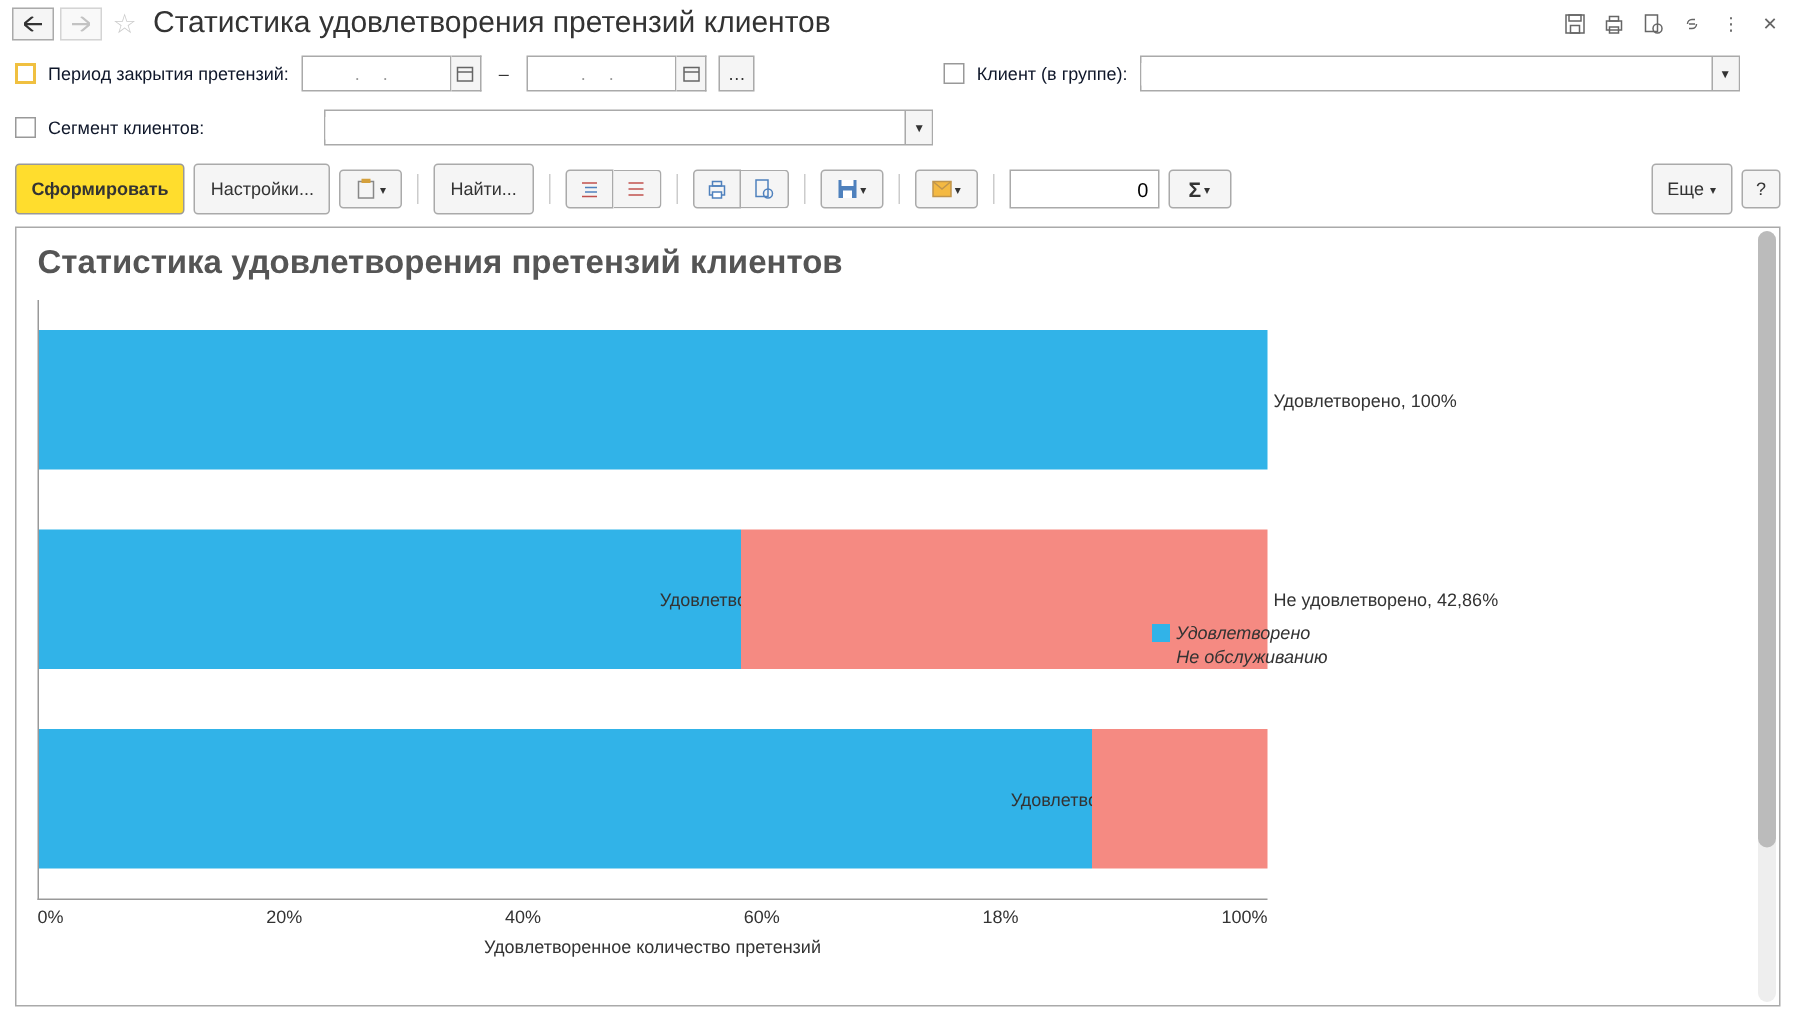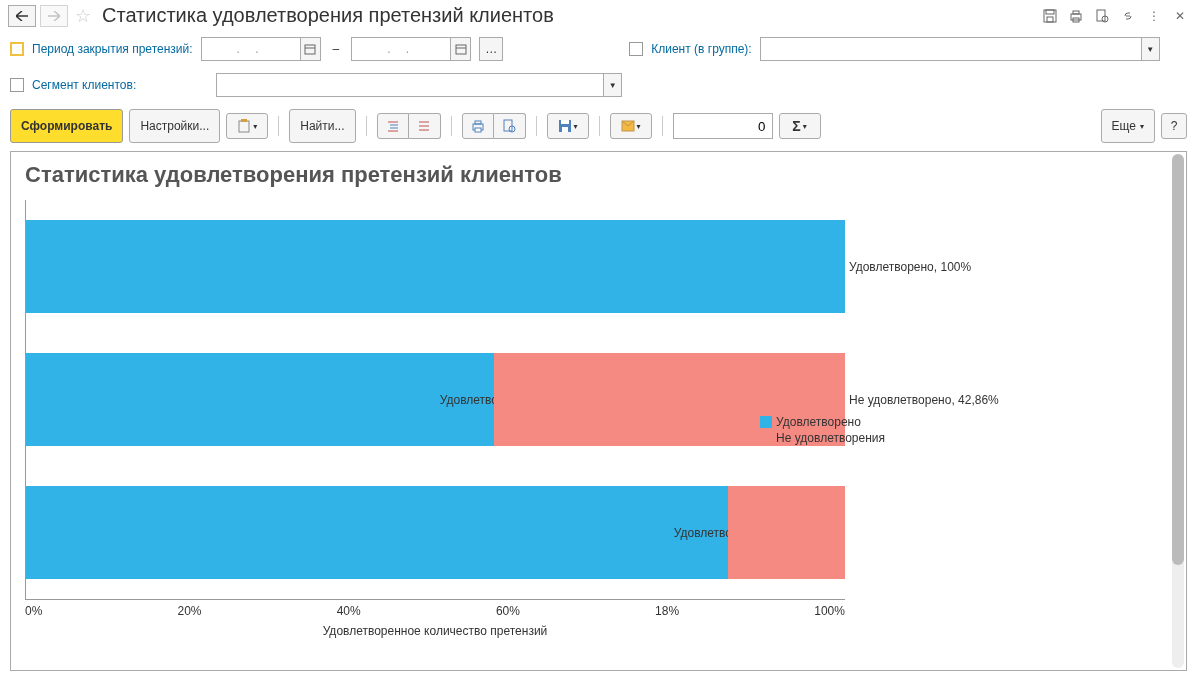--- a/index.html
+++ b/index.html
@@ -9,21 +9,21 @@
     .nav-btn { width: 28px; height: 22px; border: 1px solid #aaa; background: #f5f5f5; display: flex; align-items: center; justify-content: center; cursor: pointer; }
     .nav-btn.disabled { opacity: 0.5; }
     .star-btn { width: 22px; height: 22px; display: flex; align-items: center; justify-content: center; color: #ccc; font-size: 18px; cursor: pointer; }
     .title { font-size: 20px; color: #333; margin-left: 4px; flex: 1; }
     .title-actions { display: flex; gap: 8px; align-items: center; }
     .title-icon { width: 18px; height: 18px; display: flex; align-items: center; justify-content: center; cursor: pointer; color: #666; }
     
     .filter-row { display: flex; align-items: center; padding: 6px 10px; gap: 8px; }
     .checkbox { width: 14px; height: 14px; border: 1px solid #999; background: #fff; cursor: pointer; }
     .checkbox.yellow { border: 2px solid #f0c040; }
-    .label { color: #0369a1; }
+    .label { color: #0f172a; }
     .date-input { width: 100px; height: 24px; border: 1px solid #aaa; padding: 2px 4px; background: #fff; display: flex; align-items: center; justify-content: center; }
     .date-picker { width: 20px; height: 24px; border: 1px solid #aaa; border-left: none; background: #f5f5f5; display: flex; align-items: center; justify-content: center; cursor: pointer; }
     .dash { margin: 0 4px; }
     .ellipsis-btn { width: 24px; height: 24px; border: 1px solid #aaa; background: #f5f5f5; display: flex; align-items: center; justify-content: center; cursor: pointer; }
     .dropdown { height: 24px; border: 1px solid #aaa; background: #fff; display: flex; align-items: center; }
     .dropdown-input { flex: 1; padding: 0 6px; border: none; outline: none; }
     .dropdown-btn { width: 18px; height: 100%; border-left: 1px solid #aaa; background: #f5f5f5; display: flex; align-items: center; justify-content: center; cursor: pointer; font-size: 8px; }
     
     .toolbar { display: flex; align-items: center; padding: 6px 10px; gap: 6px; flex-wrap: wrap; }
     .btn { height: 26px; border: 1px solid #aaa; background: #f5f5f5; padding: 16px 10px; display: flex; align-items: center; cursor: pointer; border-radius: 3px; gap: 4px; }
@@ -52,21 +52,21 @@
     .bars-region { flex: 1; border-left: 1px solid #999; border-bottom: 1px solid #999; display: flex; flex-direction: column; position: relative; }
     .bar-row { flex: 1; display: flex; align-items: center; position: relative; }
     .bar-seg { height: 70%; display: flex; align-items: center; justify-content: center; font-size: 12px; color: #333; white-space: nowrap; overflow: visible; position: relative; }
     .bar-blue { background: #31b3e8; }
     .bar-red { background: #f58a82; }
     
     .x-axis { height: 40px; position: relative; }
     .x-ticks { display: flex; justify-content: space-between; padding-top: 4px; font-size: 12px; color: #333; }
     .x-title { text-align: center; font-size: 12px; color: #333; margin-top: 6px; }
     
-    .legend { position: absolute; right: -40px; top: 215px; font-size: 12px; }
+    .legend { position: absolute; right: -40px; top: 215px; font-size: 12px; font-style: italic; }
     .legend-item { display: flex; align-items: center; gap: 4px; margin-bottom: 2px; }
     .legend-swatch { width: 12px; height: 12px; }
     
     .chevron { font-size: 8px; }
     svg { display: block; }
   </style>
 </head>
 <body>
 
 <div class="titlebar">
@@ -282,21 +282,21 @@
             <div class="bar-seg bar-red" style="width:14.29%;"></div>
           </div>
 
           <div class="legend">
             <div class="legend-item">
               <div class="legend-swatch" style="background:#31b3e8;"></div>
               <span>Удовлетворено</span>
             </div>
             <div class="legend-item">
               <div class="legend-swatch" style="background:#f58a82;"></div>
-              <span>Не удовлетворения</span>
+              <span>Не обслуживанию</span>
             </div>
           </div>
         </div>
 
         <div class="x-axis" style="width:820px;">
           <div class="x-ticks">
             <span>0%</span>
             <span>20%</span>
             <span>40%</span>
             <span>60%</span>

